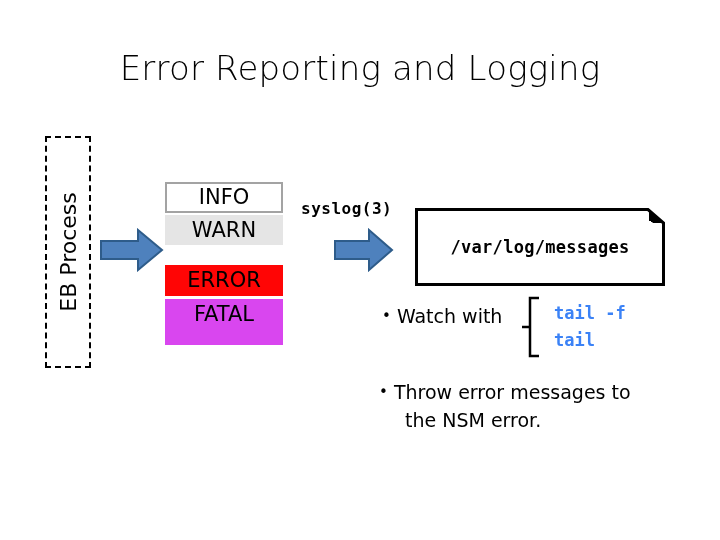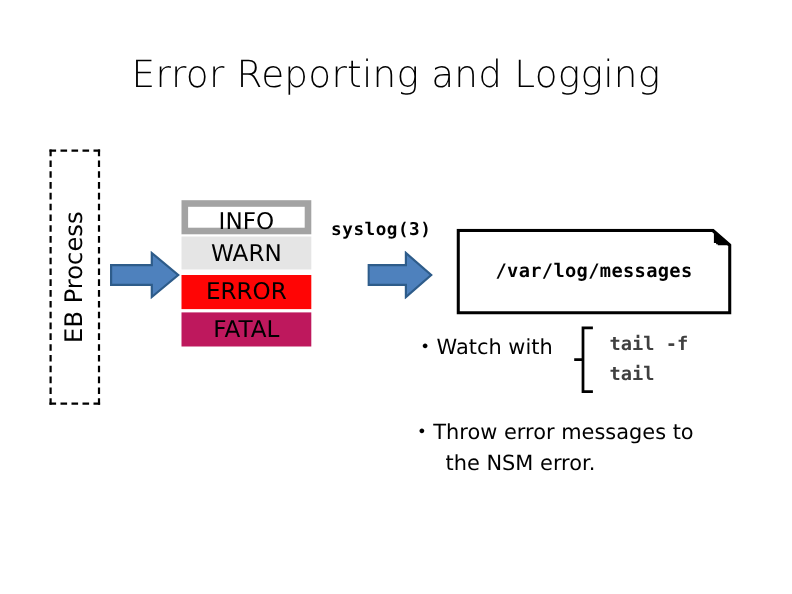--- a/index.html
+++ b/index.html
@@ -84,40 +84,40 @@
     font-family: "DejaVu Sans", sans-serif;
     font-size: 21px;
     font-weight: 400;
     color: #000000;
     text-align: center;
     line-height: 29px;
     height: 29px;
   }
   .log-level.info {
     background: #ffffff;
-    border: 6px solid #a3a3a3;
+    border: 2px solid #a3a3a3;
     height: 31px;
     line-height: 27px;
   }
   .log-level.warn {
     background: #e5e5e5;
     margin-top: 2px;
     height: 30px;
     line-height: 30px;
   }
   .log-level.error {
     background: #FF0505;
-    margin-top: 5px;
+    margin-top: 20px;
     height: 31px;
     line-height: 31px;
   }
   .log-level.fatal {
-    background: #be185d;
+    background: #d946ef;
     margin-top: 3px;
-    height: 31px;
+    height: 46px;
     line-height: 31px;
   }
 
   
   #syslog-label {
     position: absolute;
     left: 301px;
     top: 199px;
     font-family: "DejaVu Sans Mono", monospace;
     font-size: 16px;
@@ -176,21 +176,21 @@
   }
   #cmd-bracket svg { display: block; }
 
   #cmd-list {
     position: absolute;
     left: 554px;
     top: 300px;
     font-family: "DejaVu Sans Mono", monospace;
     font-size: 17px;
     font-weight: bold;
-    color: #404040;
+    color: #3b82f6;
     line-height: 27px;
     white-space: nowrap;
   }
 
   
   #bullet-throw {
     position: absolute;
     left: 379px;
     top: 378px;
     width: 300px;

